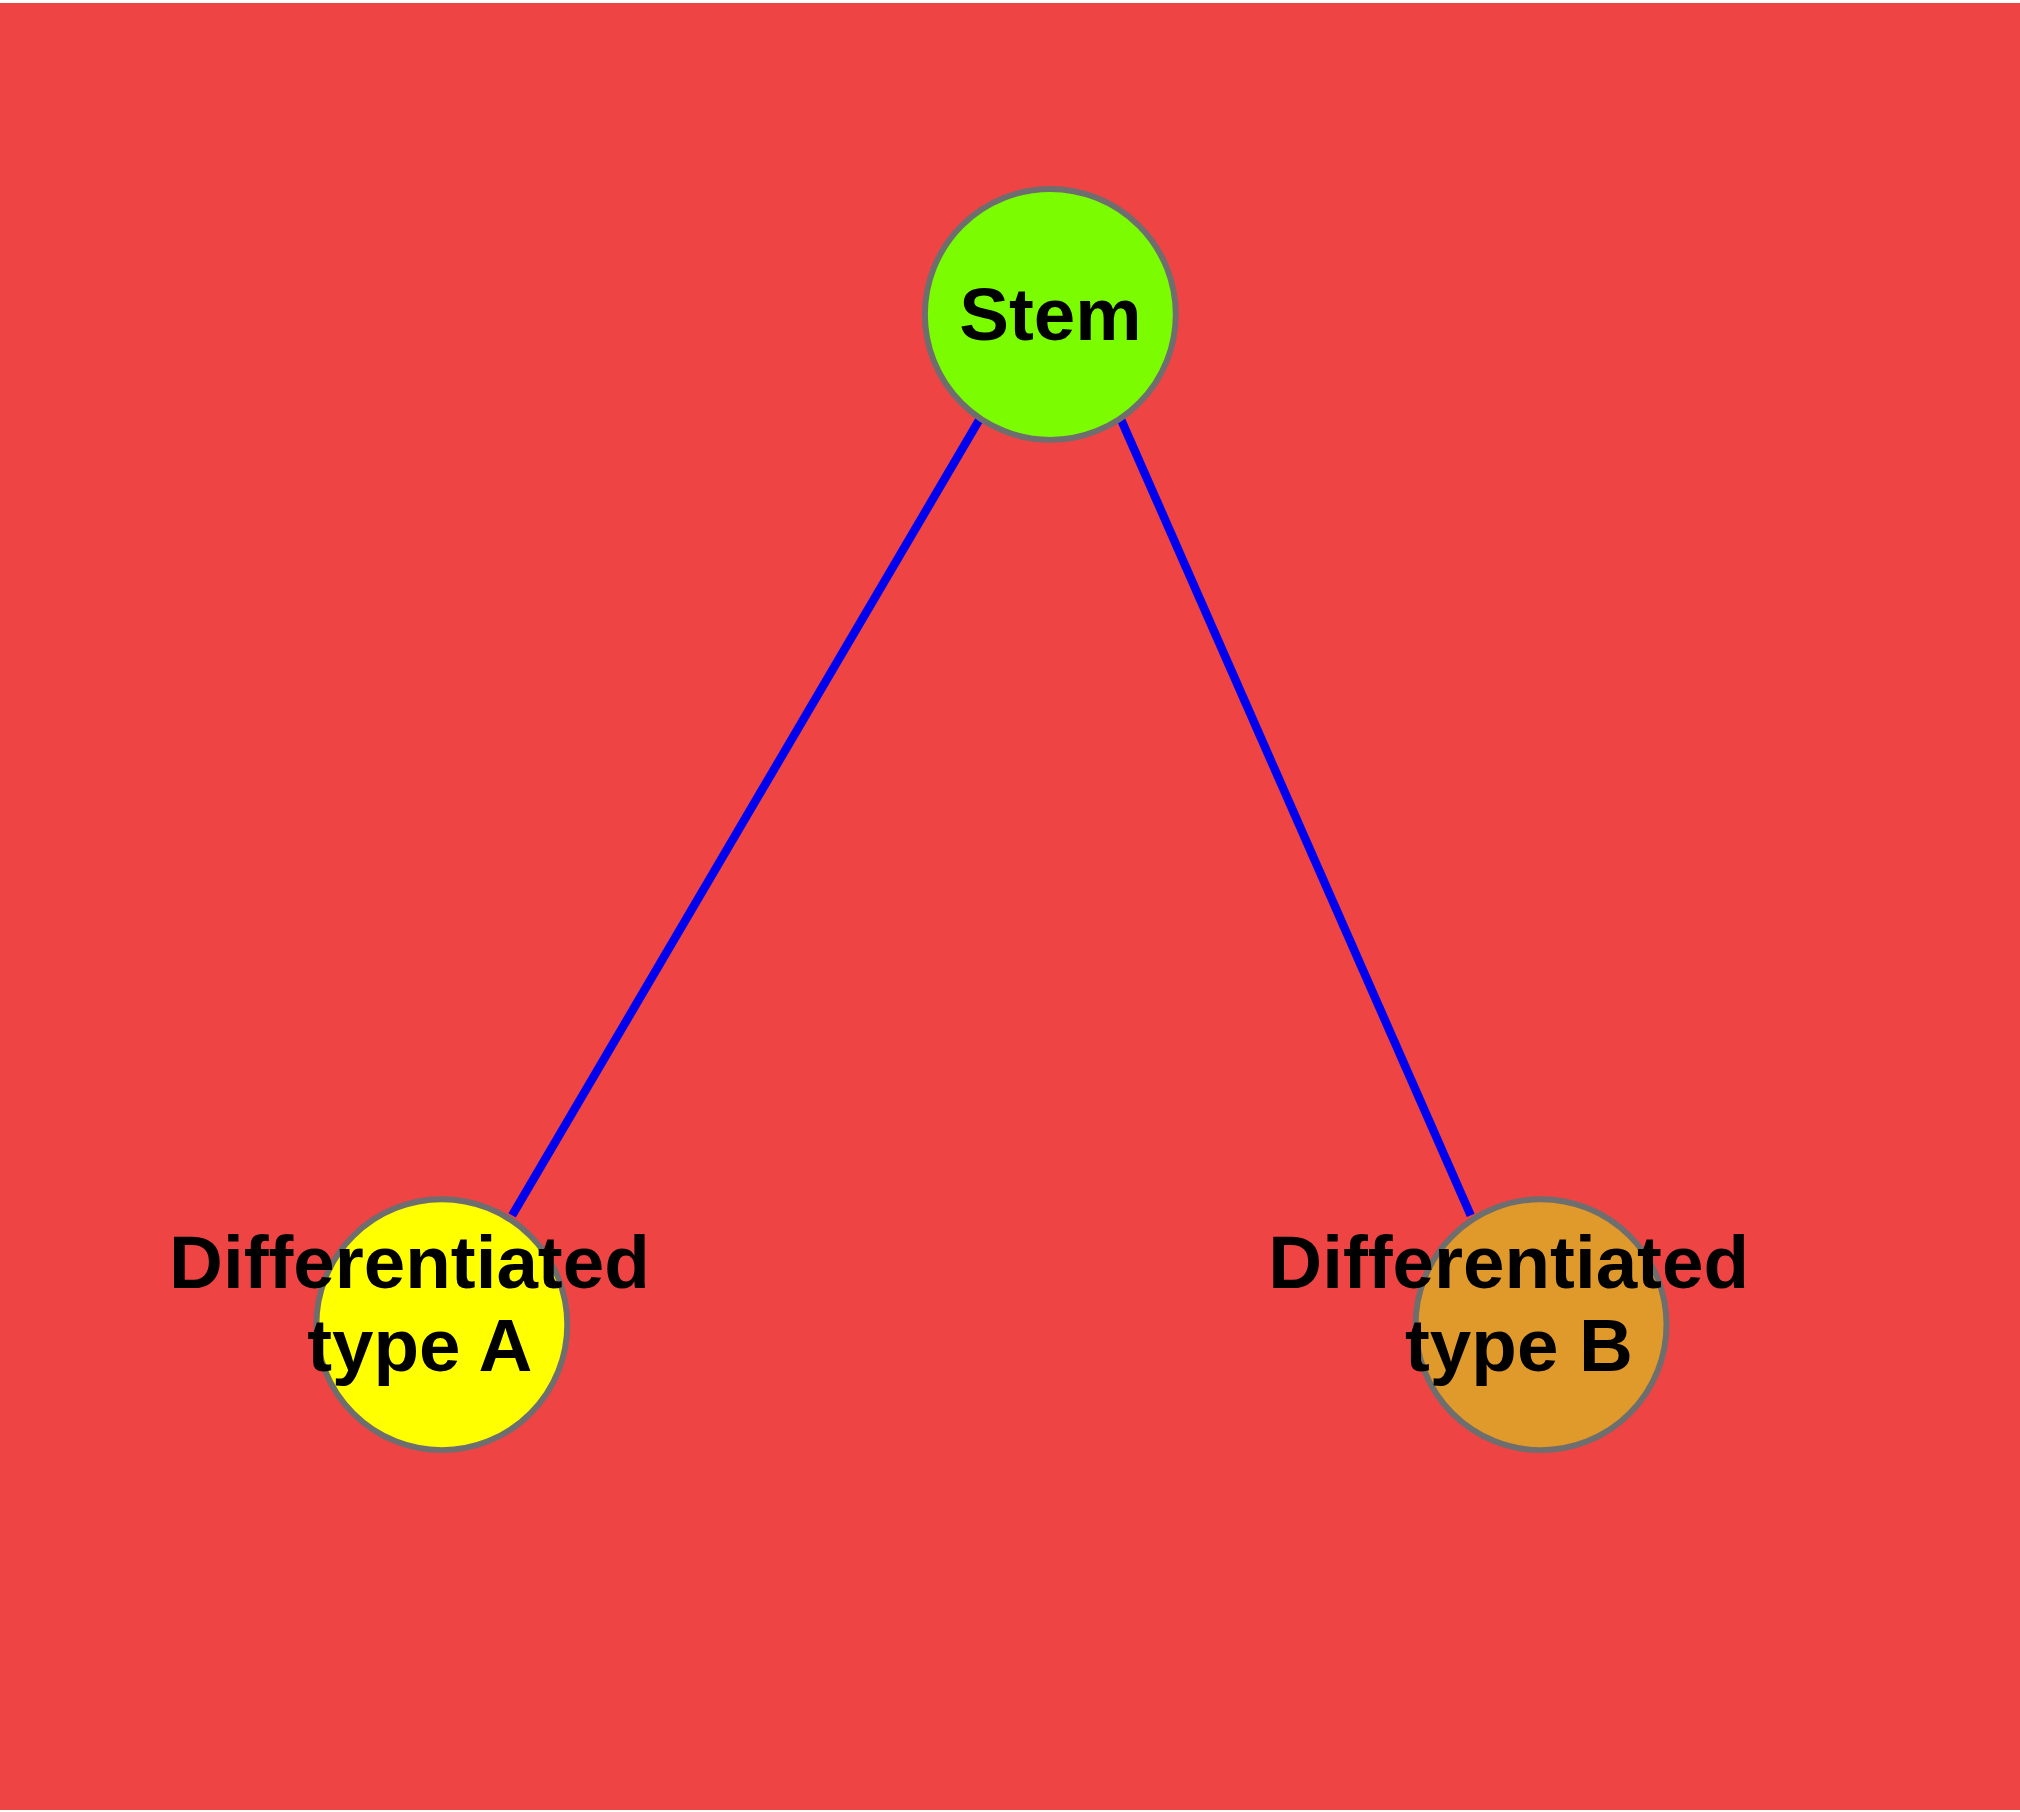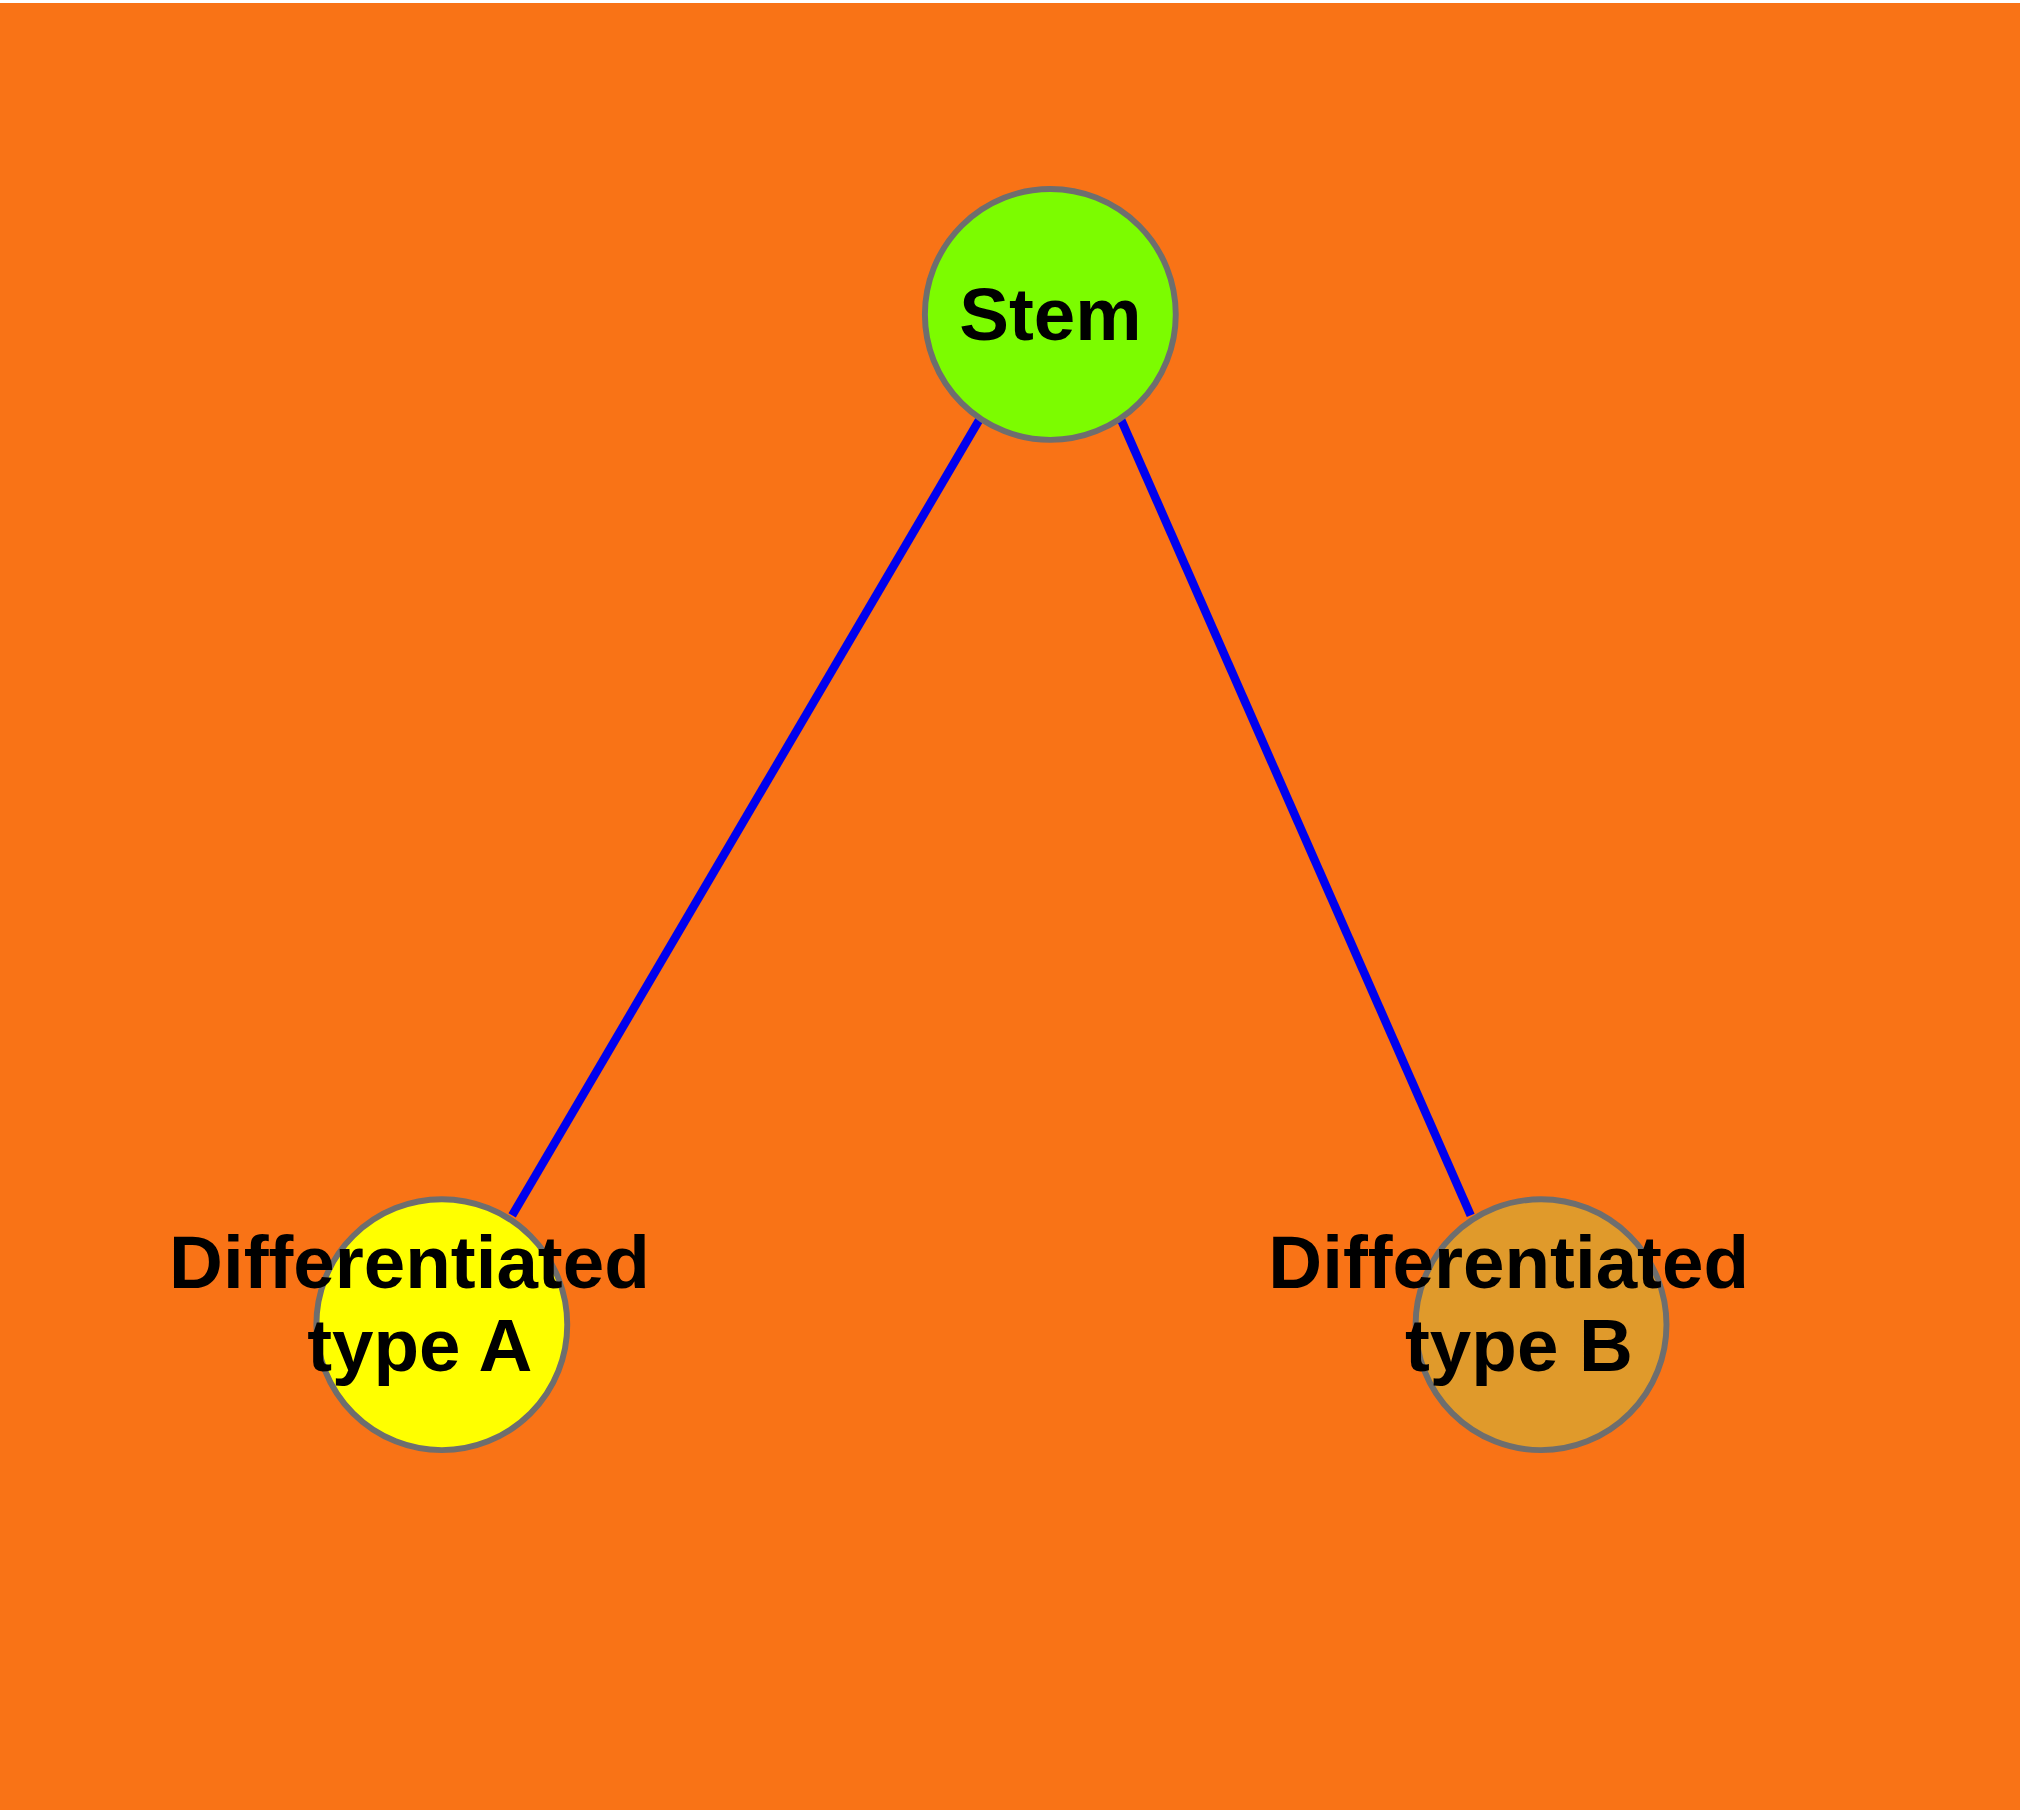--- a/index.html
+++ b/index.html
@@ -50,21 +50,21 @@
     bottom: 0;
     width: 2021px;
     height: 2.5px;
     background: #ffffff;
     pointer-events: none;
   }
 </style>
 </head>
 <body>
 
-<div id="canvas" style="width: 2021px; height: 1812px; background: #f97316;">
+<div id="canvas" style="width: 2021px; height: 1812px; background: #ef4444;">
 
   <svg id="graph-svg" viewBox="0 0 2384 2138" style="width: 2021px; height: 1812px;">
 
     <g>
       <line class="edge-line" x1="1156" y1="494" x2="604" y2="1434" stroke="#0000ee" stroke-width="10"></line>
       <line class="edge-line" x1="1322" y1="494" x2="1735" y2="1434" stroke="#0000ee" stroke-width="10"></line>
     </g>
 
     <g>
 

